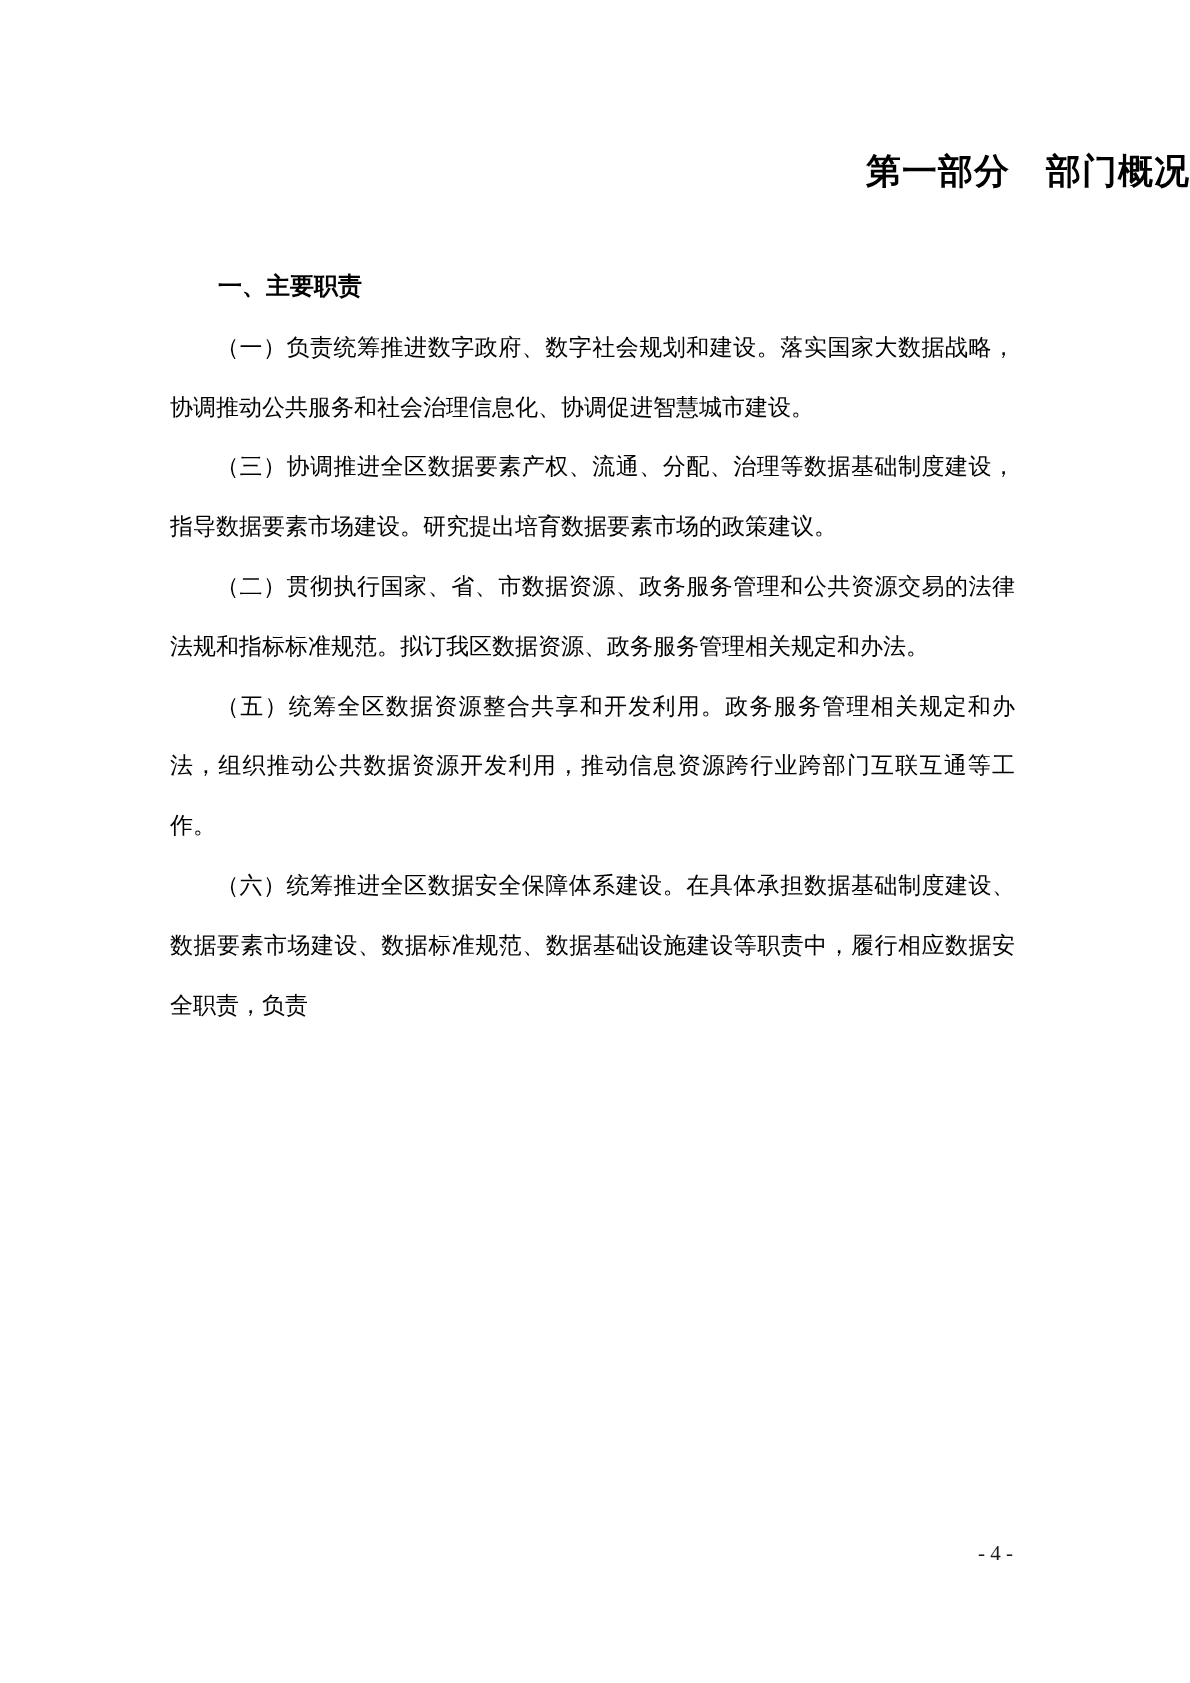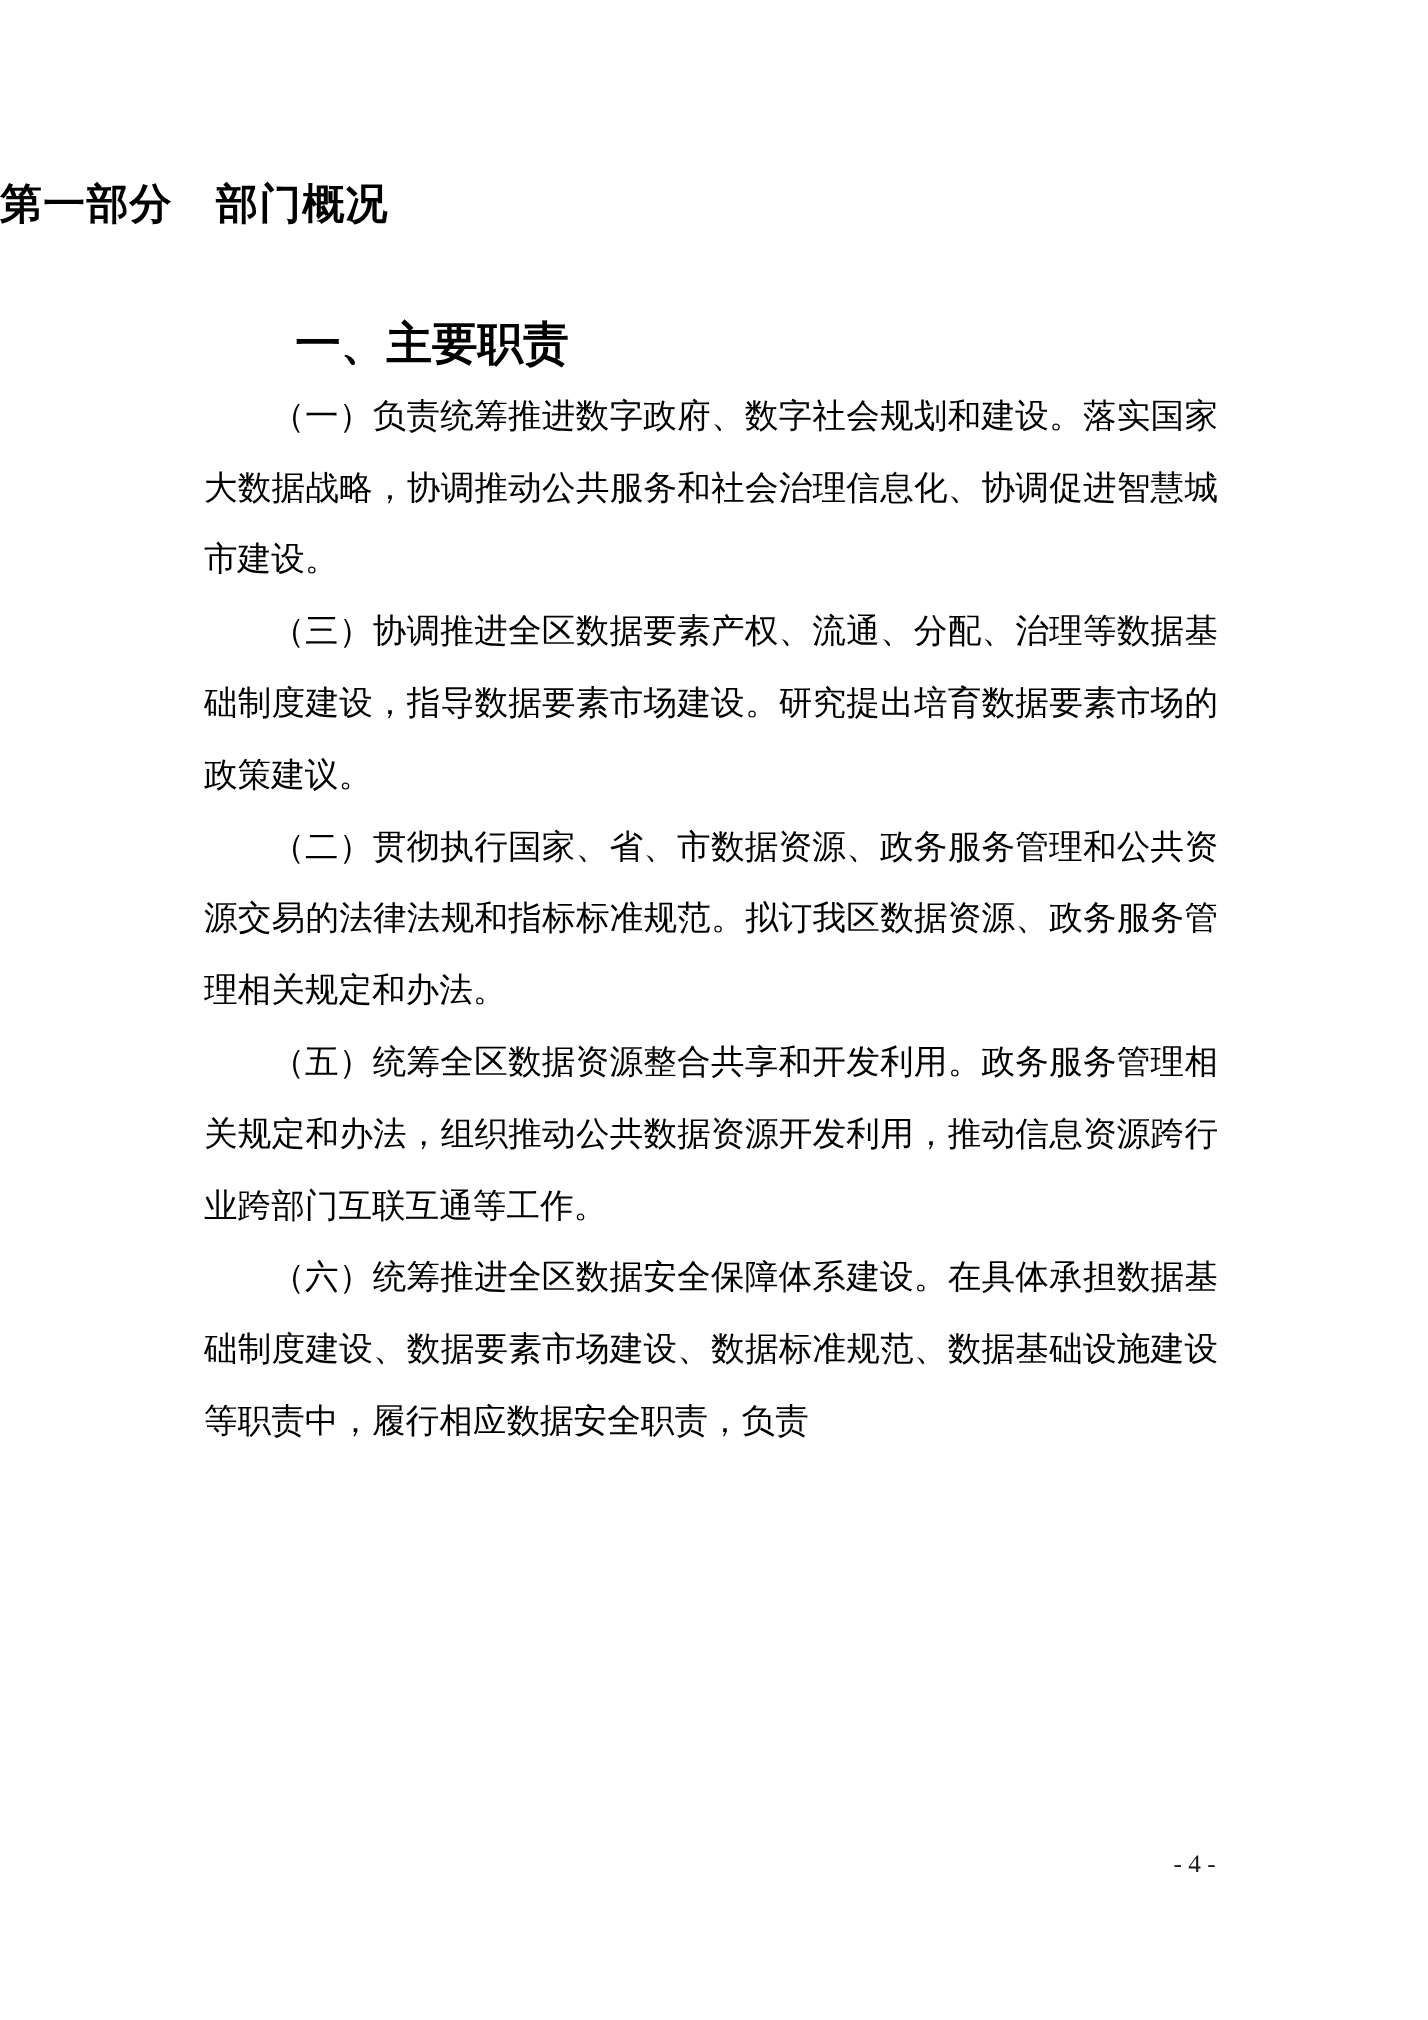--- a/index.html
+++ b/index.html
@@ -11,44 +11,44 @@
     position: relative;
     width: 1190px;
     height: 1683px;
     background: #ffffff;
     color: #000000;
     overflow: hidden;
     margin: 0 auto;
   }
   .doc-title {
     padding-top: 150px;
-    text-align: left;
+    text-align: right;
     font-family: "Liberation Sans", "DejaVu Sans", sans-serif;
     font-weight: 700;
     font-size: 35px;
     line-height: 42px;
     letter-spacing: 1px;
     white-space: pre;
   }
   .content {
     margin-left: 170px;
     margin-right: 175px; 
   }
   .section-heading {
     margin-top: 66px;
-    font-family: Liberation Serif, serif;
+    font-family: Liberation Mono, monospace;
     font-weight: 700;
-    font-size: 38px;
+    font-size: 24px;
     line-height: 59.8px;
     text-indent: 2em;
   }
   .content p {
     margin: 0;
     font-family: "Liberation Serif", "DejaVu Serif", serif;
-    font-size: 28px;
+    font-size: 23px;
     line-height: 59.8px;
     text-indent: 2em;
     text-align: justify;
     text-justify: inter-character;
     line-break: strict;
     word-break: normal;
   }
   .page-number {
     position: absolute;
     top: 1540px;

